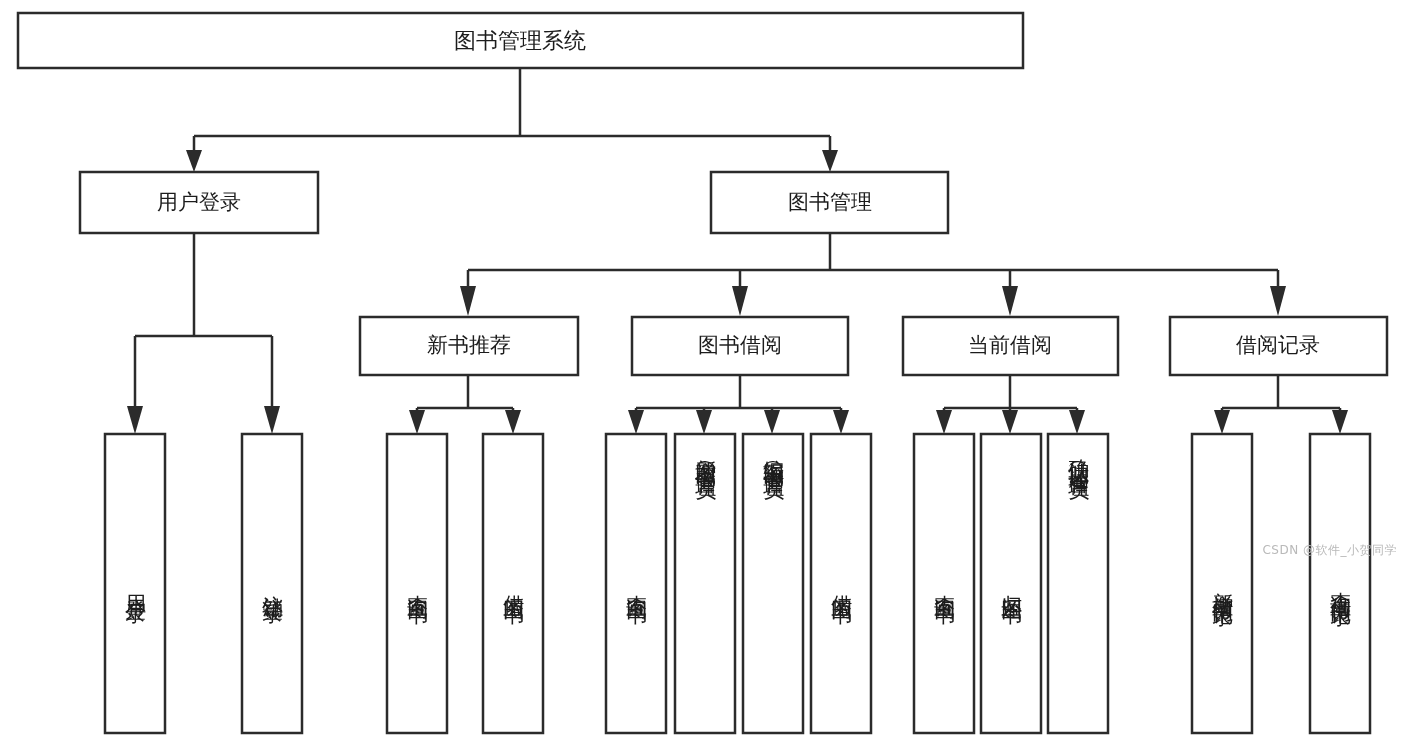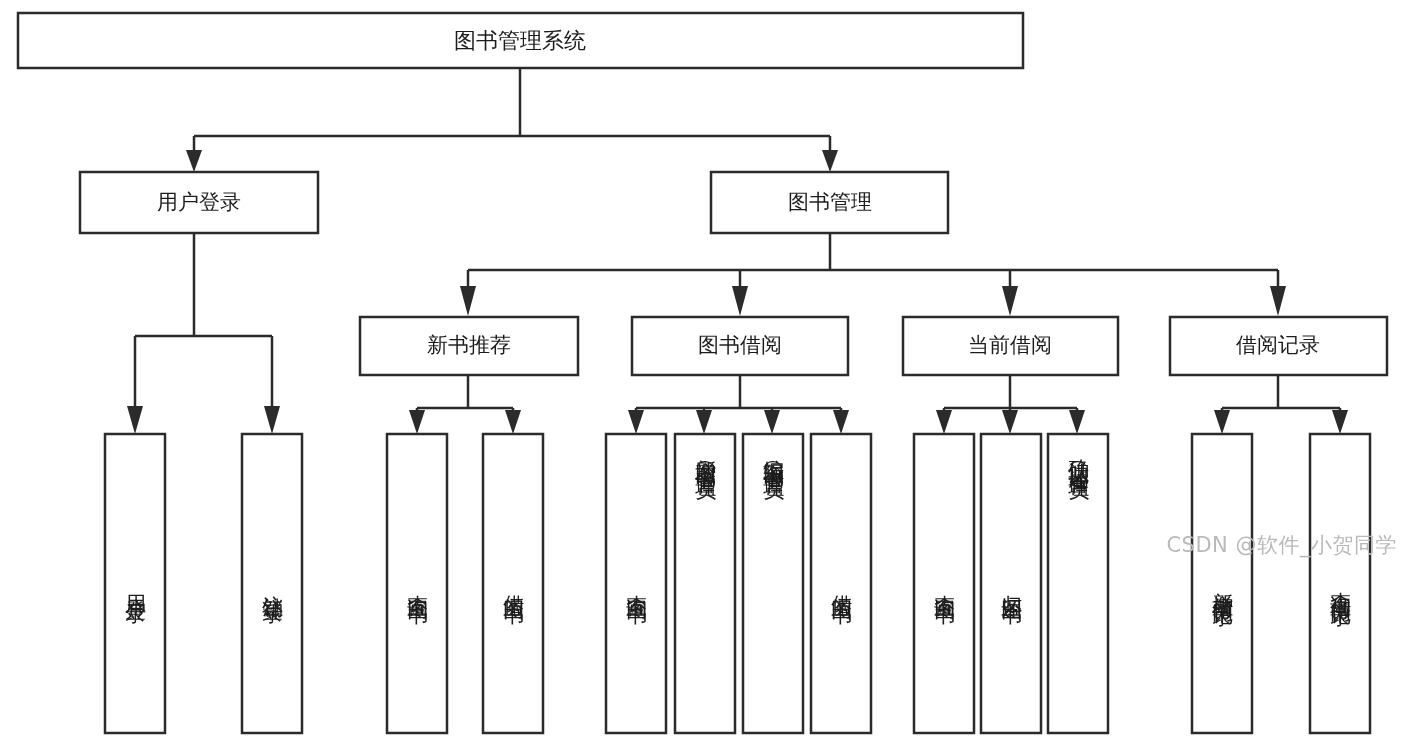--- a/index.html
+++ b/index.html
@@ -69,21 +69,21 @@
     justify-content: center;
     text-align: center;
     pointer-events: none;
     white-space: nowrap;
   }
   .watermark {
     position: absolute;
     right: 8px;
     bottom: 6px;
     font-family: "DejaVu Sans", "Liberation Sans", sans-serif;
-    font-size: 21px;
+    font-size: 12px;
     color: #b9b9b9;
     letter-spacing: 0.5px;
     user-select: none;
   }
 </style>
 </head>
 <body>
 
 <div id="diagram-root">
 

